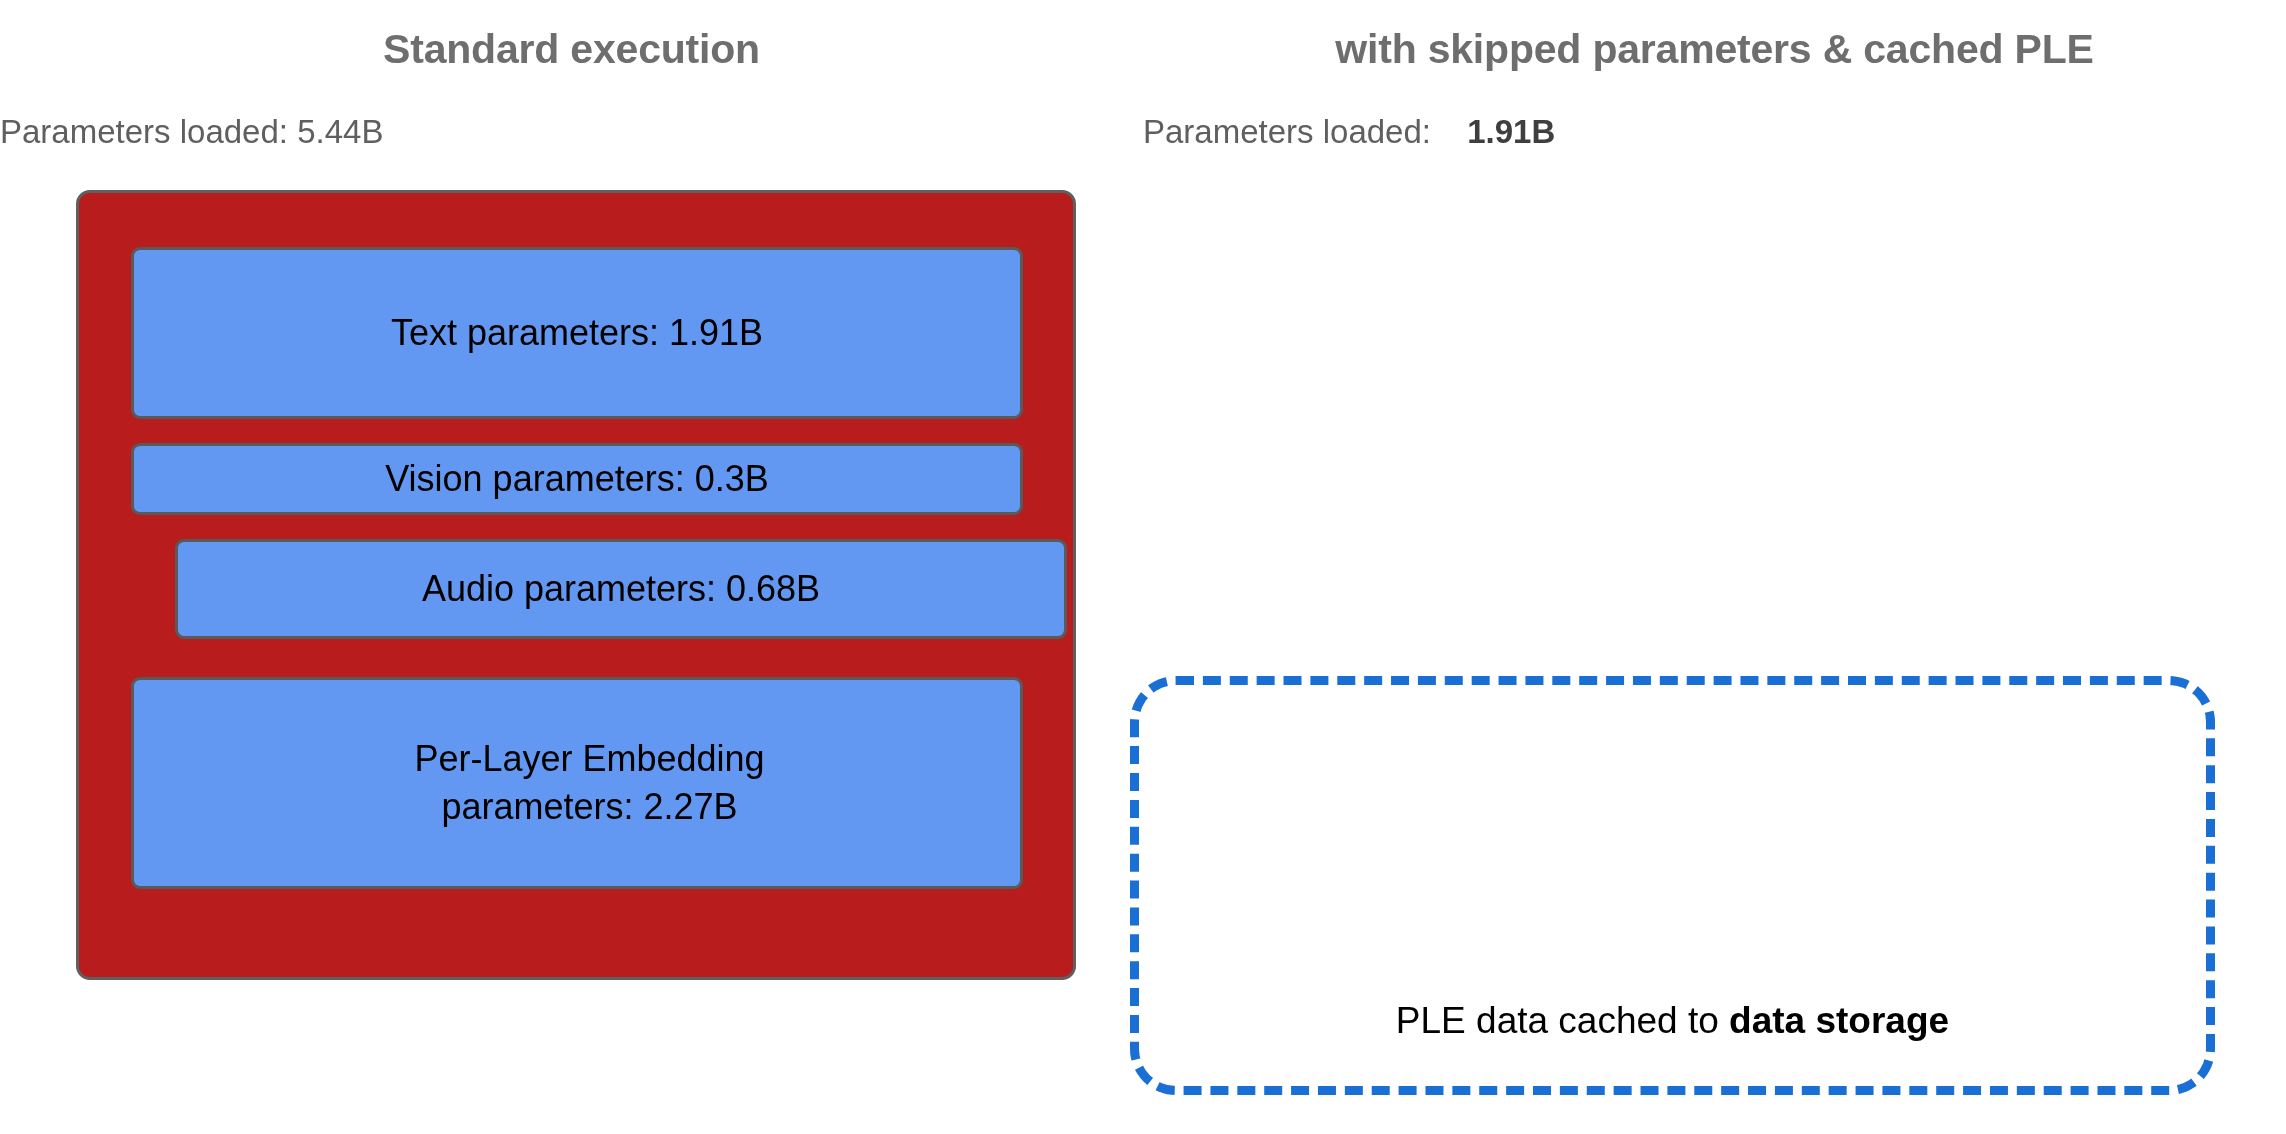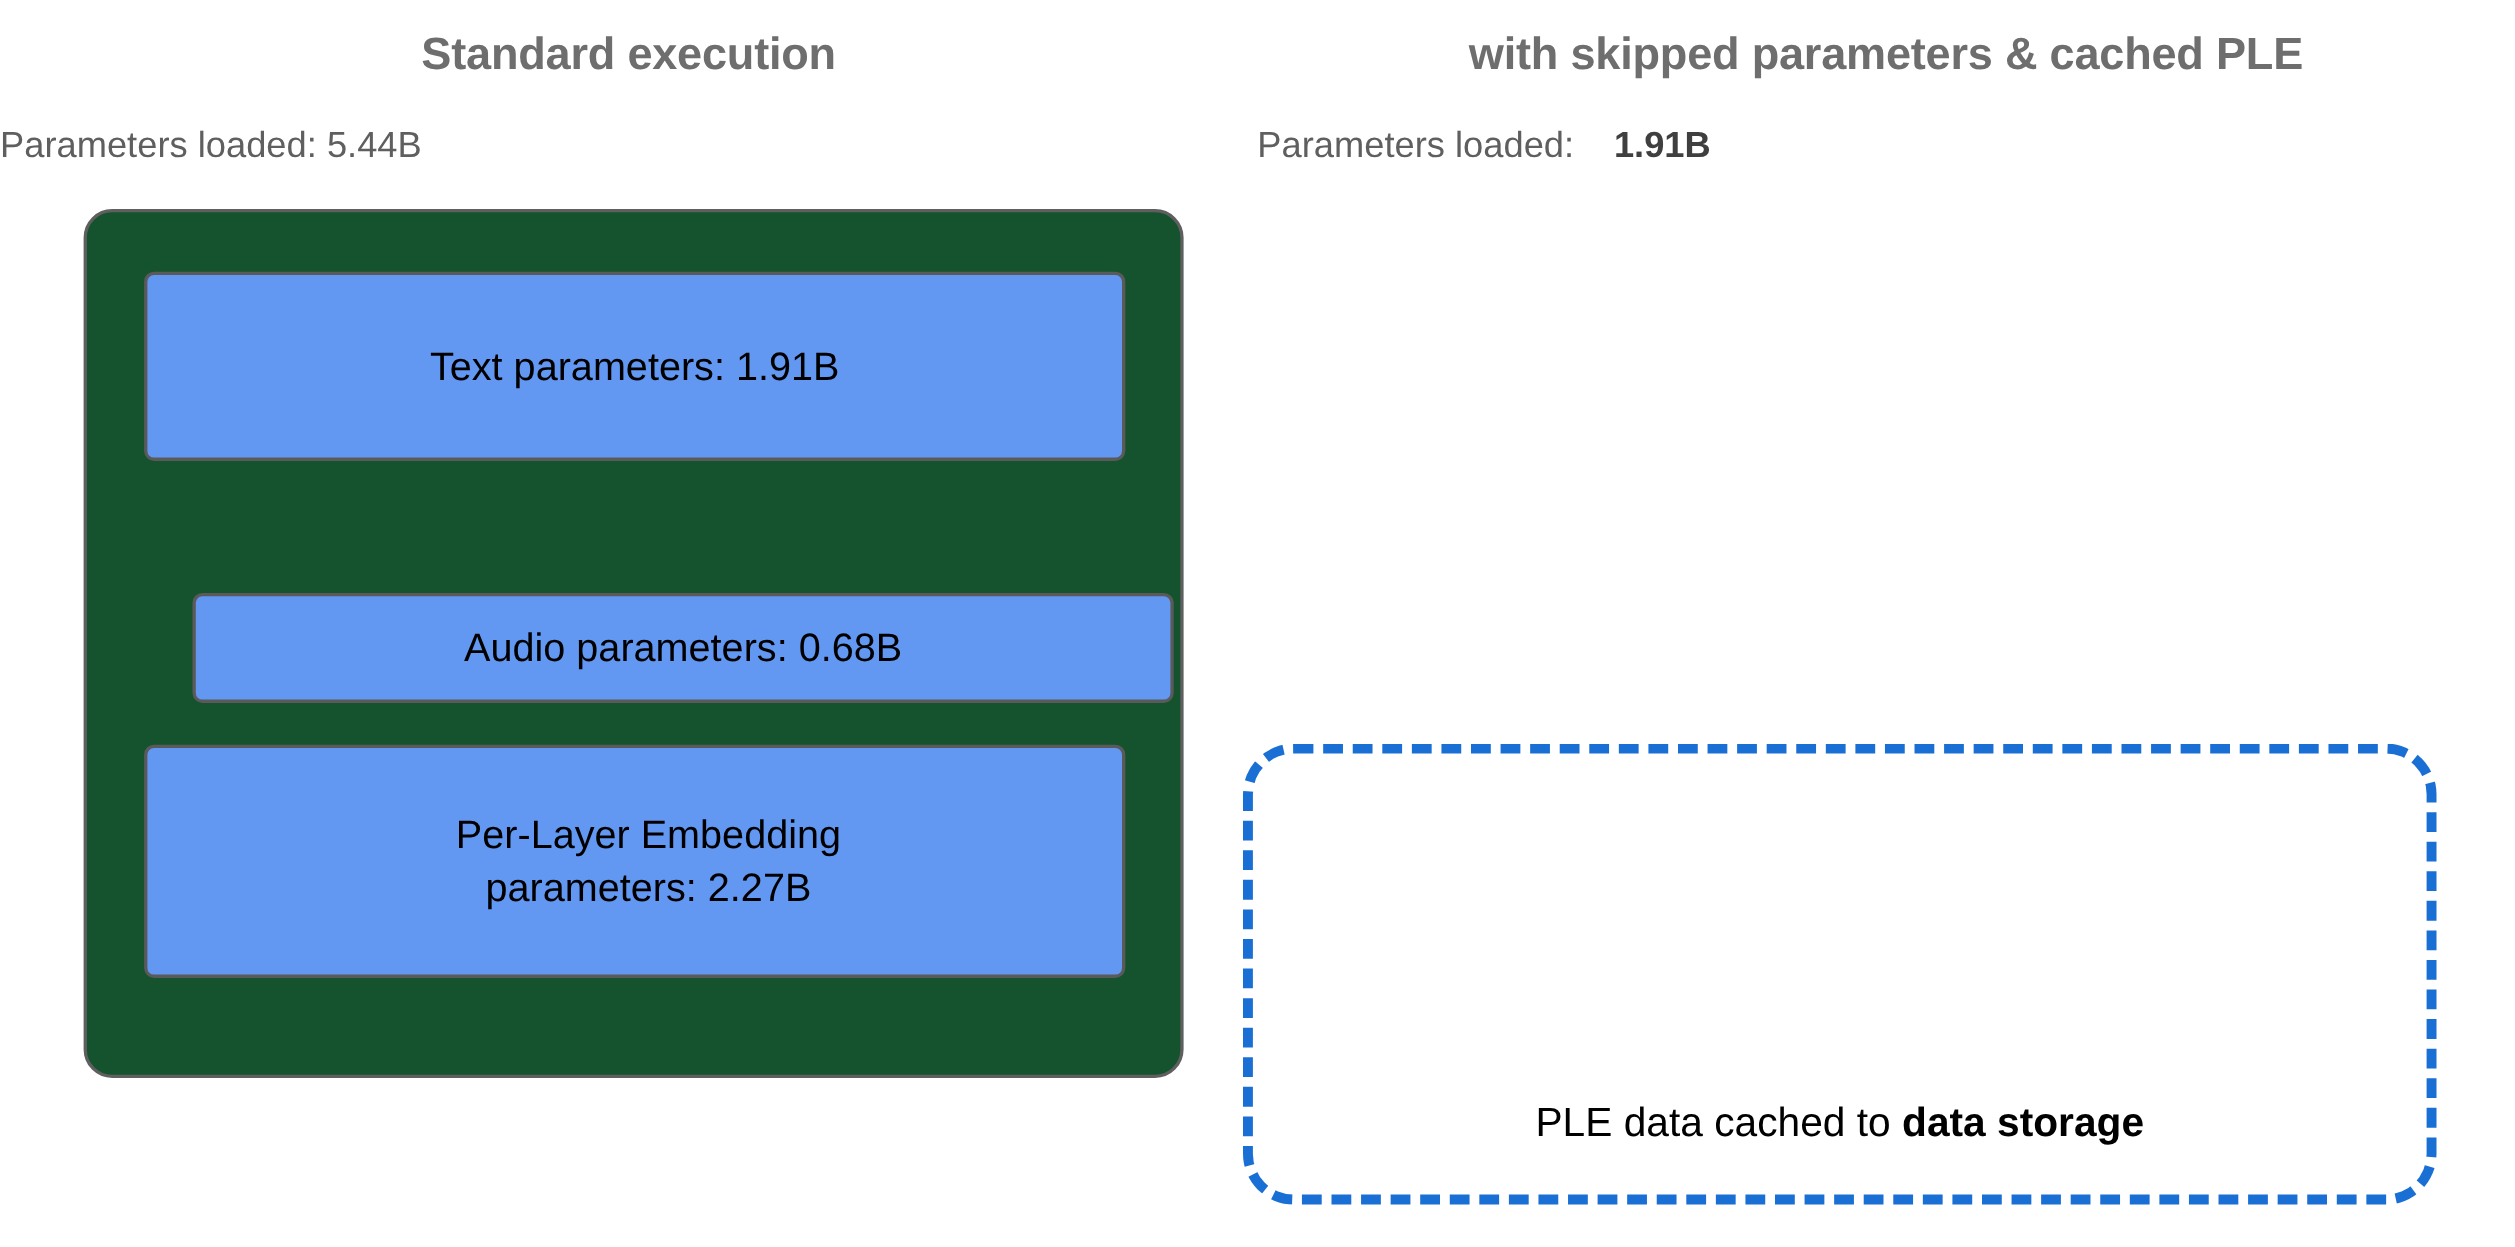--- a/index.html
+++ b/index.html
@@ -53,23 +53,23 @@
     font-size: 33px;
     font-weight: normal;
     color: #5f5f5f;
     white-space: nowrap;
   }
   .col-subtitle b { font-weight: bold; color: #3f3f3f; margin-left: 27px; }
 
   
   .panel {
     position: absolute;
-    background: #14532d;
+    background: #b91c1c;
     border: 3px solid #5f5f5f;
-    border-radius: 26px;
+    border-radius: 14px;
     box-sizing: border-box;
   }
   .panel.left-panel {
     left: 76px;
     top: 190px;
     width: 1000px;
     height: 790px;
   }
 
   
@@ -134,20 +134,23 @@
     <div class="col-subtitle">
       <span>Parameters loaded: </span><span>5.44B</span>
     </div>
 
     <div class="panel left-panel">
 
       <div class="pbox blue text-box">
         <span class="lines">Text parameters: 1.91B</span>
       </div>
 
+      <div class="pbox blue vision-box">
+        <span class="lines">Vision parameters: 0.3B</span>
+      </div>
 
       <div class="pbox blue audio-box">
         <span class="lines">Audio parameters: 0.68B</span>
       </div>
 
       <div class="pbox blue ple-box">
         <span class="lines">
           <span>Per-Layer Embedding</span><br>
           <span>parameters: 2.27B</span>
         </span>

